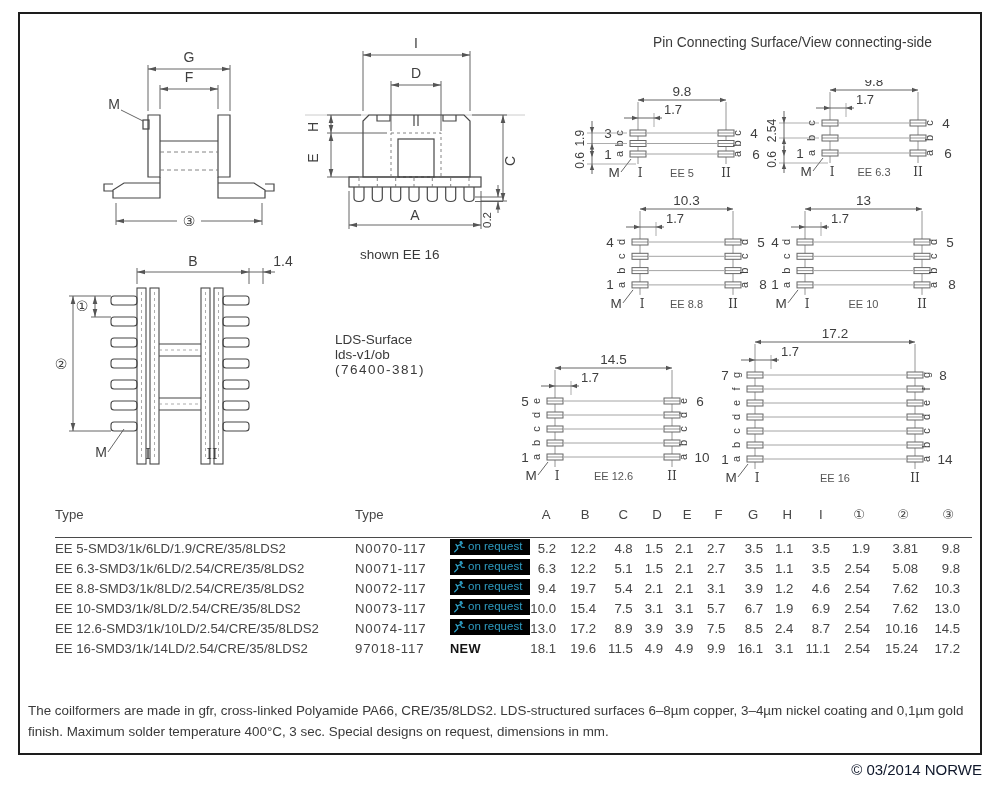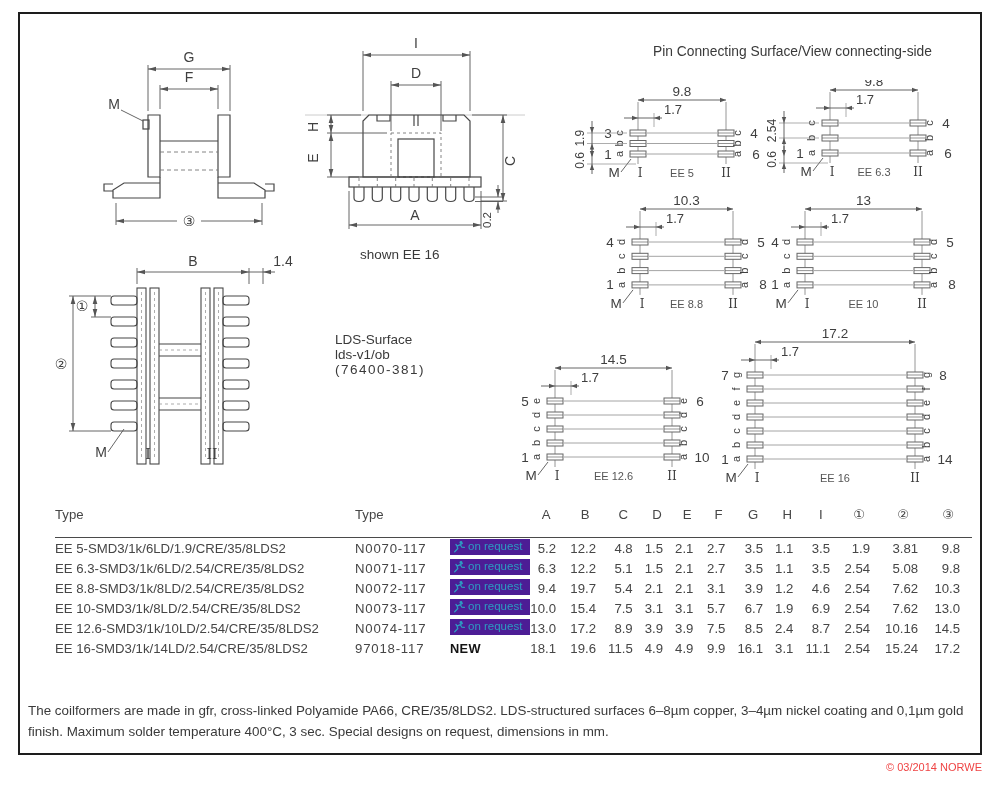--- a/index.html
+++ b/index.html
@@ -1,33 +1,33 @@
 <!DOCTYPE html>
 <html><head>
 <meta charset="utf-8">
 <style>
   html,body{margin:0;padding:0;background:#fff;}
   body{width:1000px;height:792px;position:relative;font-family:"Liberation Sans","DejaVu Sans",sans-serif;color:#3f3f3f;overflow:hidden;}
   .abs{position:absolute;}
   .frame{position:absolute;left:18px;top:12px;width:960px;height:739px;border:2px solid #1d1d1d;}
-  .section-title{position:absolute;left:595px;top:44px;width:395px;text-align:center;font-size:13.8px;color:#3a3a3a;}
+  .section-title{position:absolute;left:595px;top:35px;width:395px;text-align:center;font-size:13.8px;color:#3a3a3a;}
   .lds{position:absolute;left:335px;top:332px;font-size:13.5px;color:#3a3a3a;}
   .lds .l1{margin-bottom:0;}
   .lds .l3{letter-spacing:1.5px;}
   .note{position:absolute;left:28px;top:701px;width:942px;font-size:13.4px;line-height:1.55;color:#3a3a3a;}
-  .copyright{position:absolute;right:18px;top:761px;font-size:11px;color:#ef4444;}
+  .copyright{position:absolute;right:18px;top:761px;font-size:15px;color:#0f172a;}
   
   #dim-table{position:absolute;left:55px;top:507px;border-collapse:collapse;table-layout:fixed;}
   #dim-table th,#dim-table td{font-size:13.2px;font-weight:normal;color:#464646;white-space:nowrap;padding:0;height:20px;overflow:visible;}
   #dim-table thead th{border-bottom:1.2px solid #4a4a4a;padding-bottom:15px;height:auto;}
   #dim-table .tl{text-align:left;}
   #dim-table .hn{text-align:center;padding-right:6px;}
   #dim-table .num{text-align:right;padding-right:12px;}
   #dim-table .code{letter-spacing:.8px;}
-  .badge{display:inline-flex;align-items:center;gap:3px;background:#4c1d95;font-size:11.5px;padding:1px 8px 2px 3px;position:relative;top:-1px;}
+  .badge{display:inline-flex;align-items:center;gap:3px;background:#000000;font-size:11.5px;padding:1px 8px 2px 3px;position:relative;top:-1px;}
   .new{font-weight:bold;font-size:12.8px;color:#141414;letter-spacing:.3px;}
   
   .dl{font-family:"Liberation Sans","DejaVu Sans",sans-serif;font-size:14px;fill:#3f3f3f;}
   .dls{font-family:"Liberation Sans","DejaVu Sans",sans-serif;font-size:11.5px;fill:#3f3f3f;}
   .cap{font-family:"Liberation Sans","DejaVu Sans",sans-serif;font-size:13.5px;fill:#3a3a3a;}
   .cnum{font-family:"DejaVu Sans",sans-serif;}
   .serif{font-family:"DejaVu Serif",serif;}
 </style>
 </head>
 <body>

